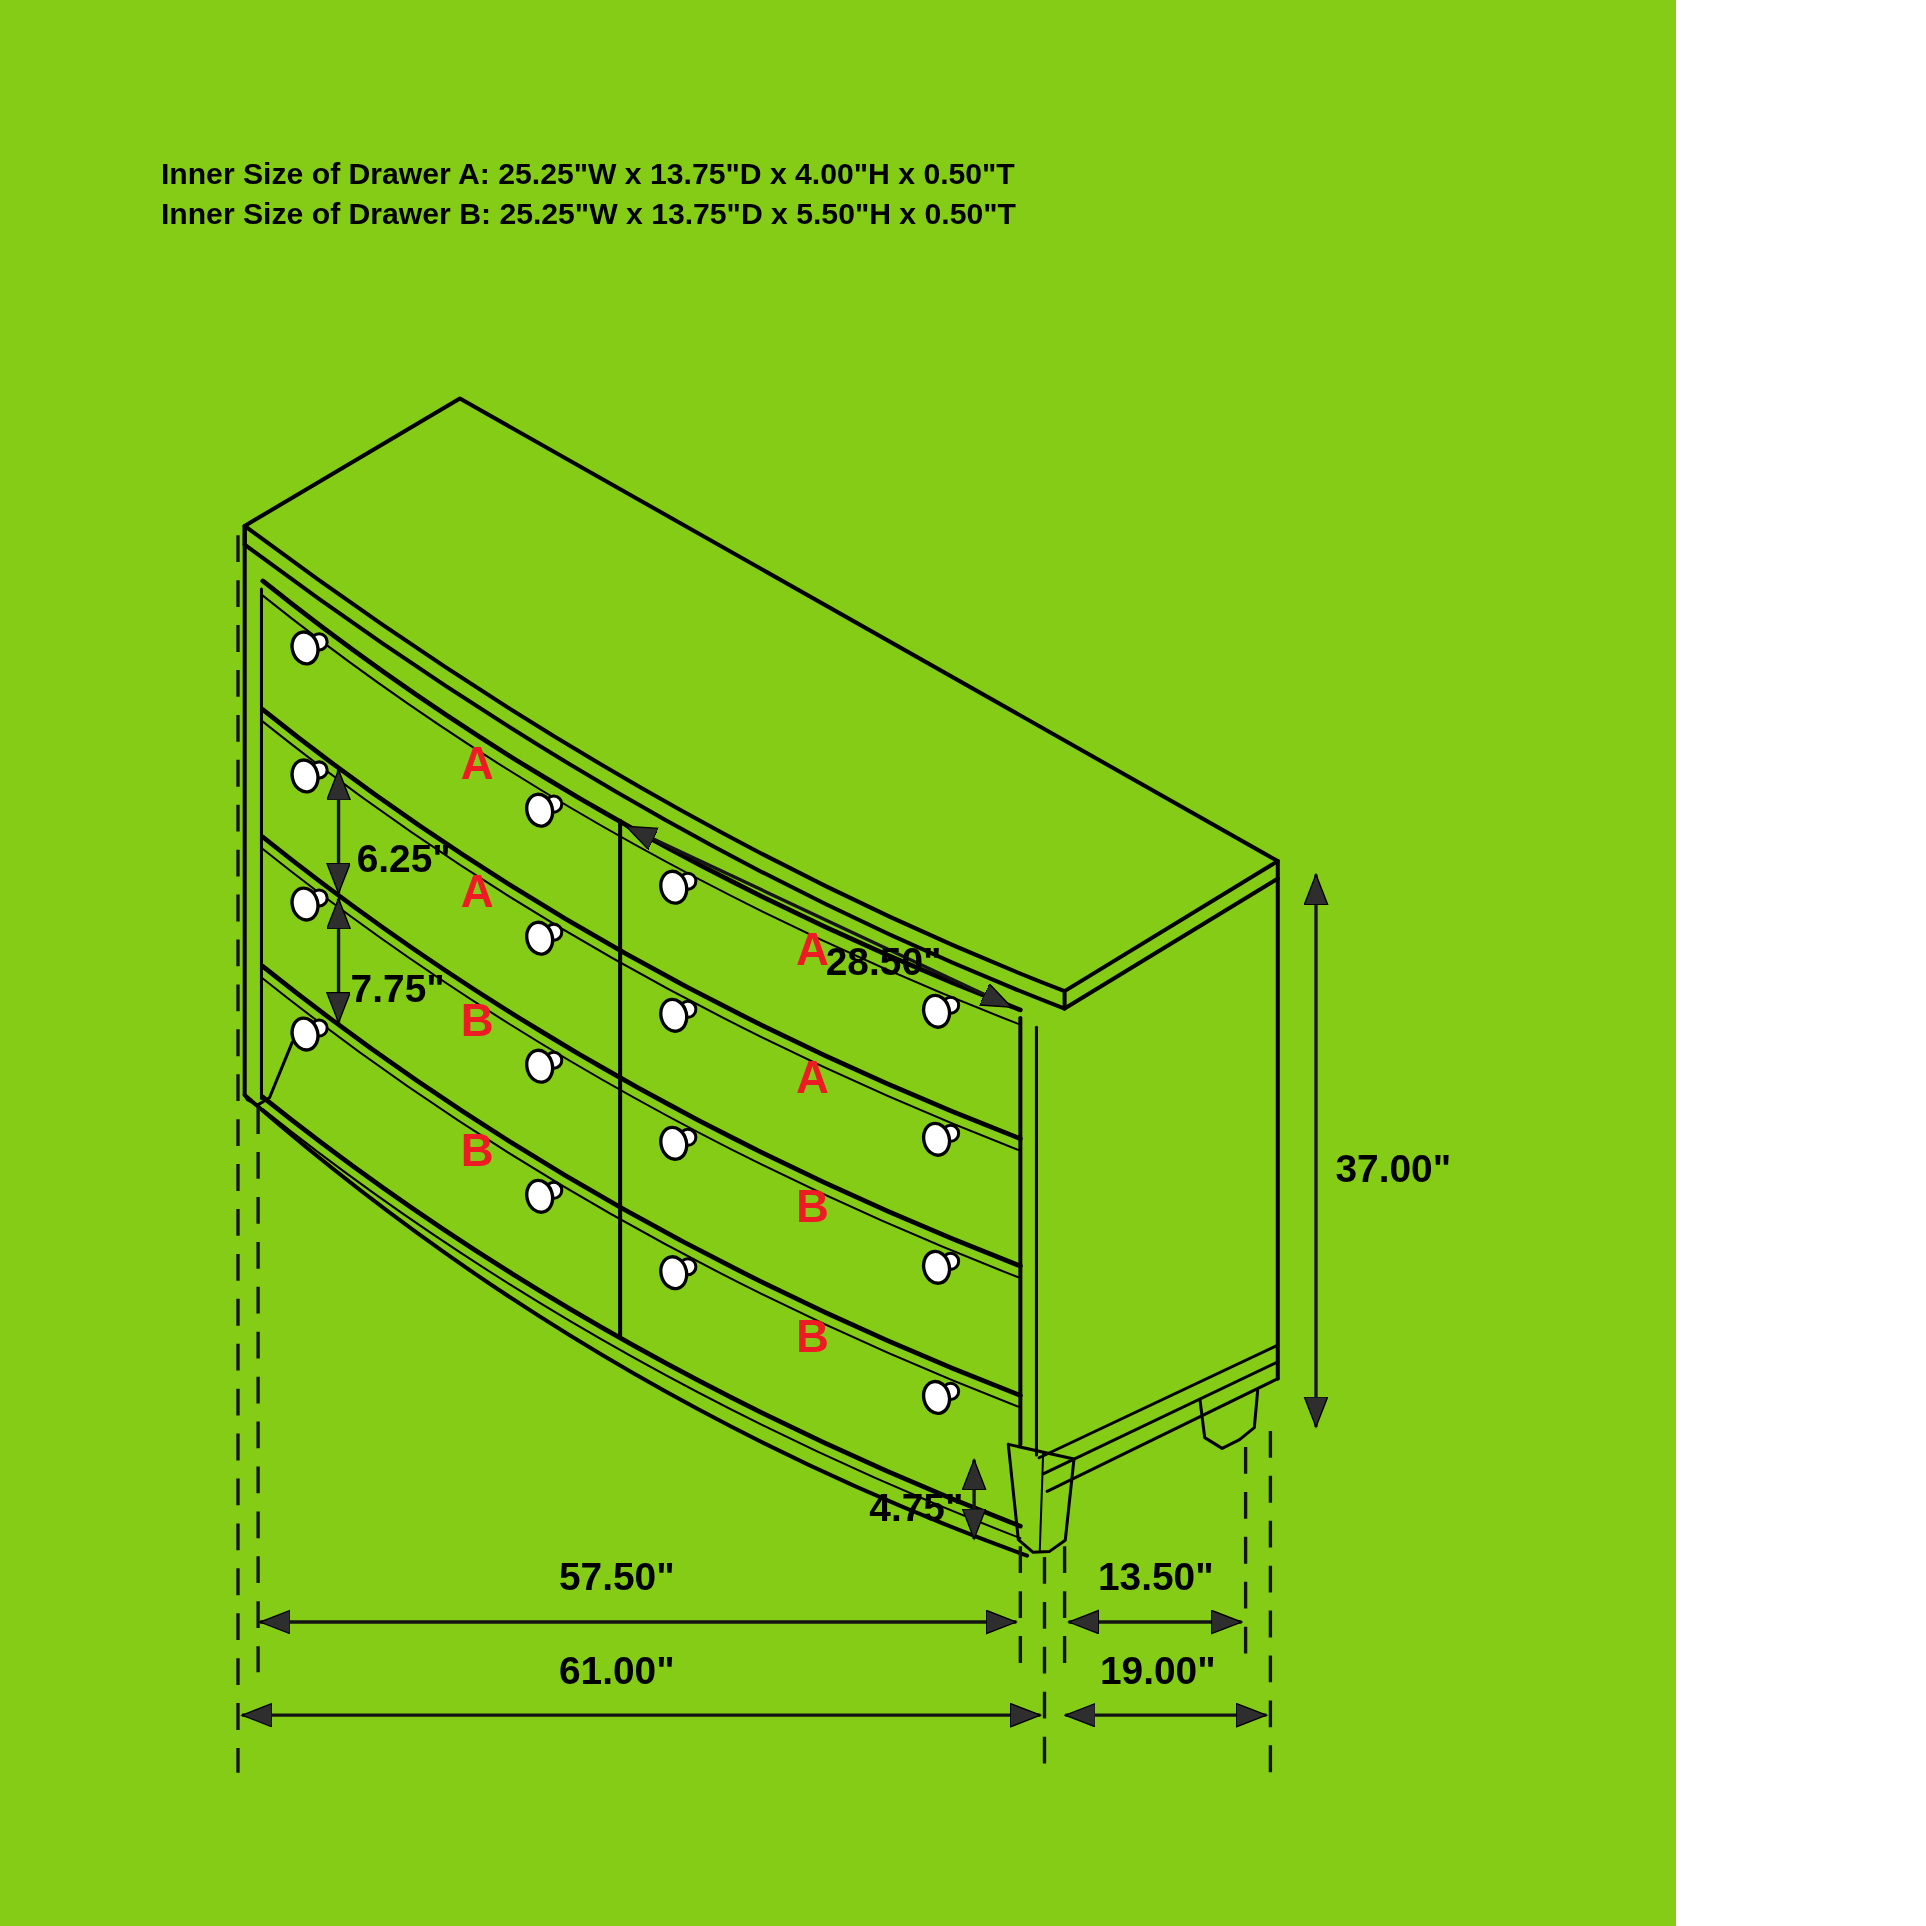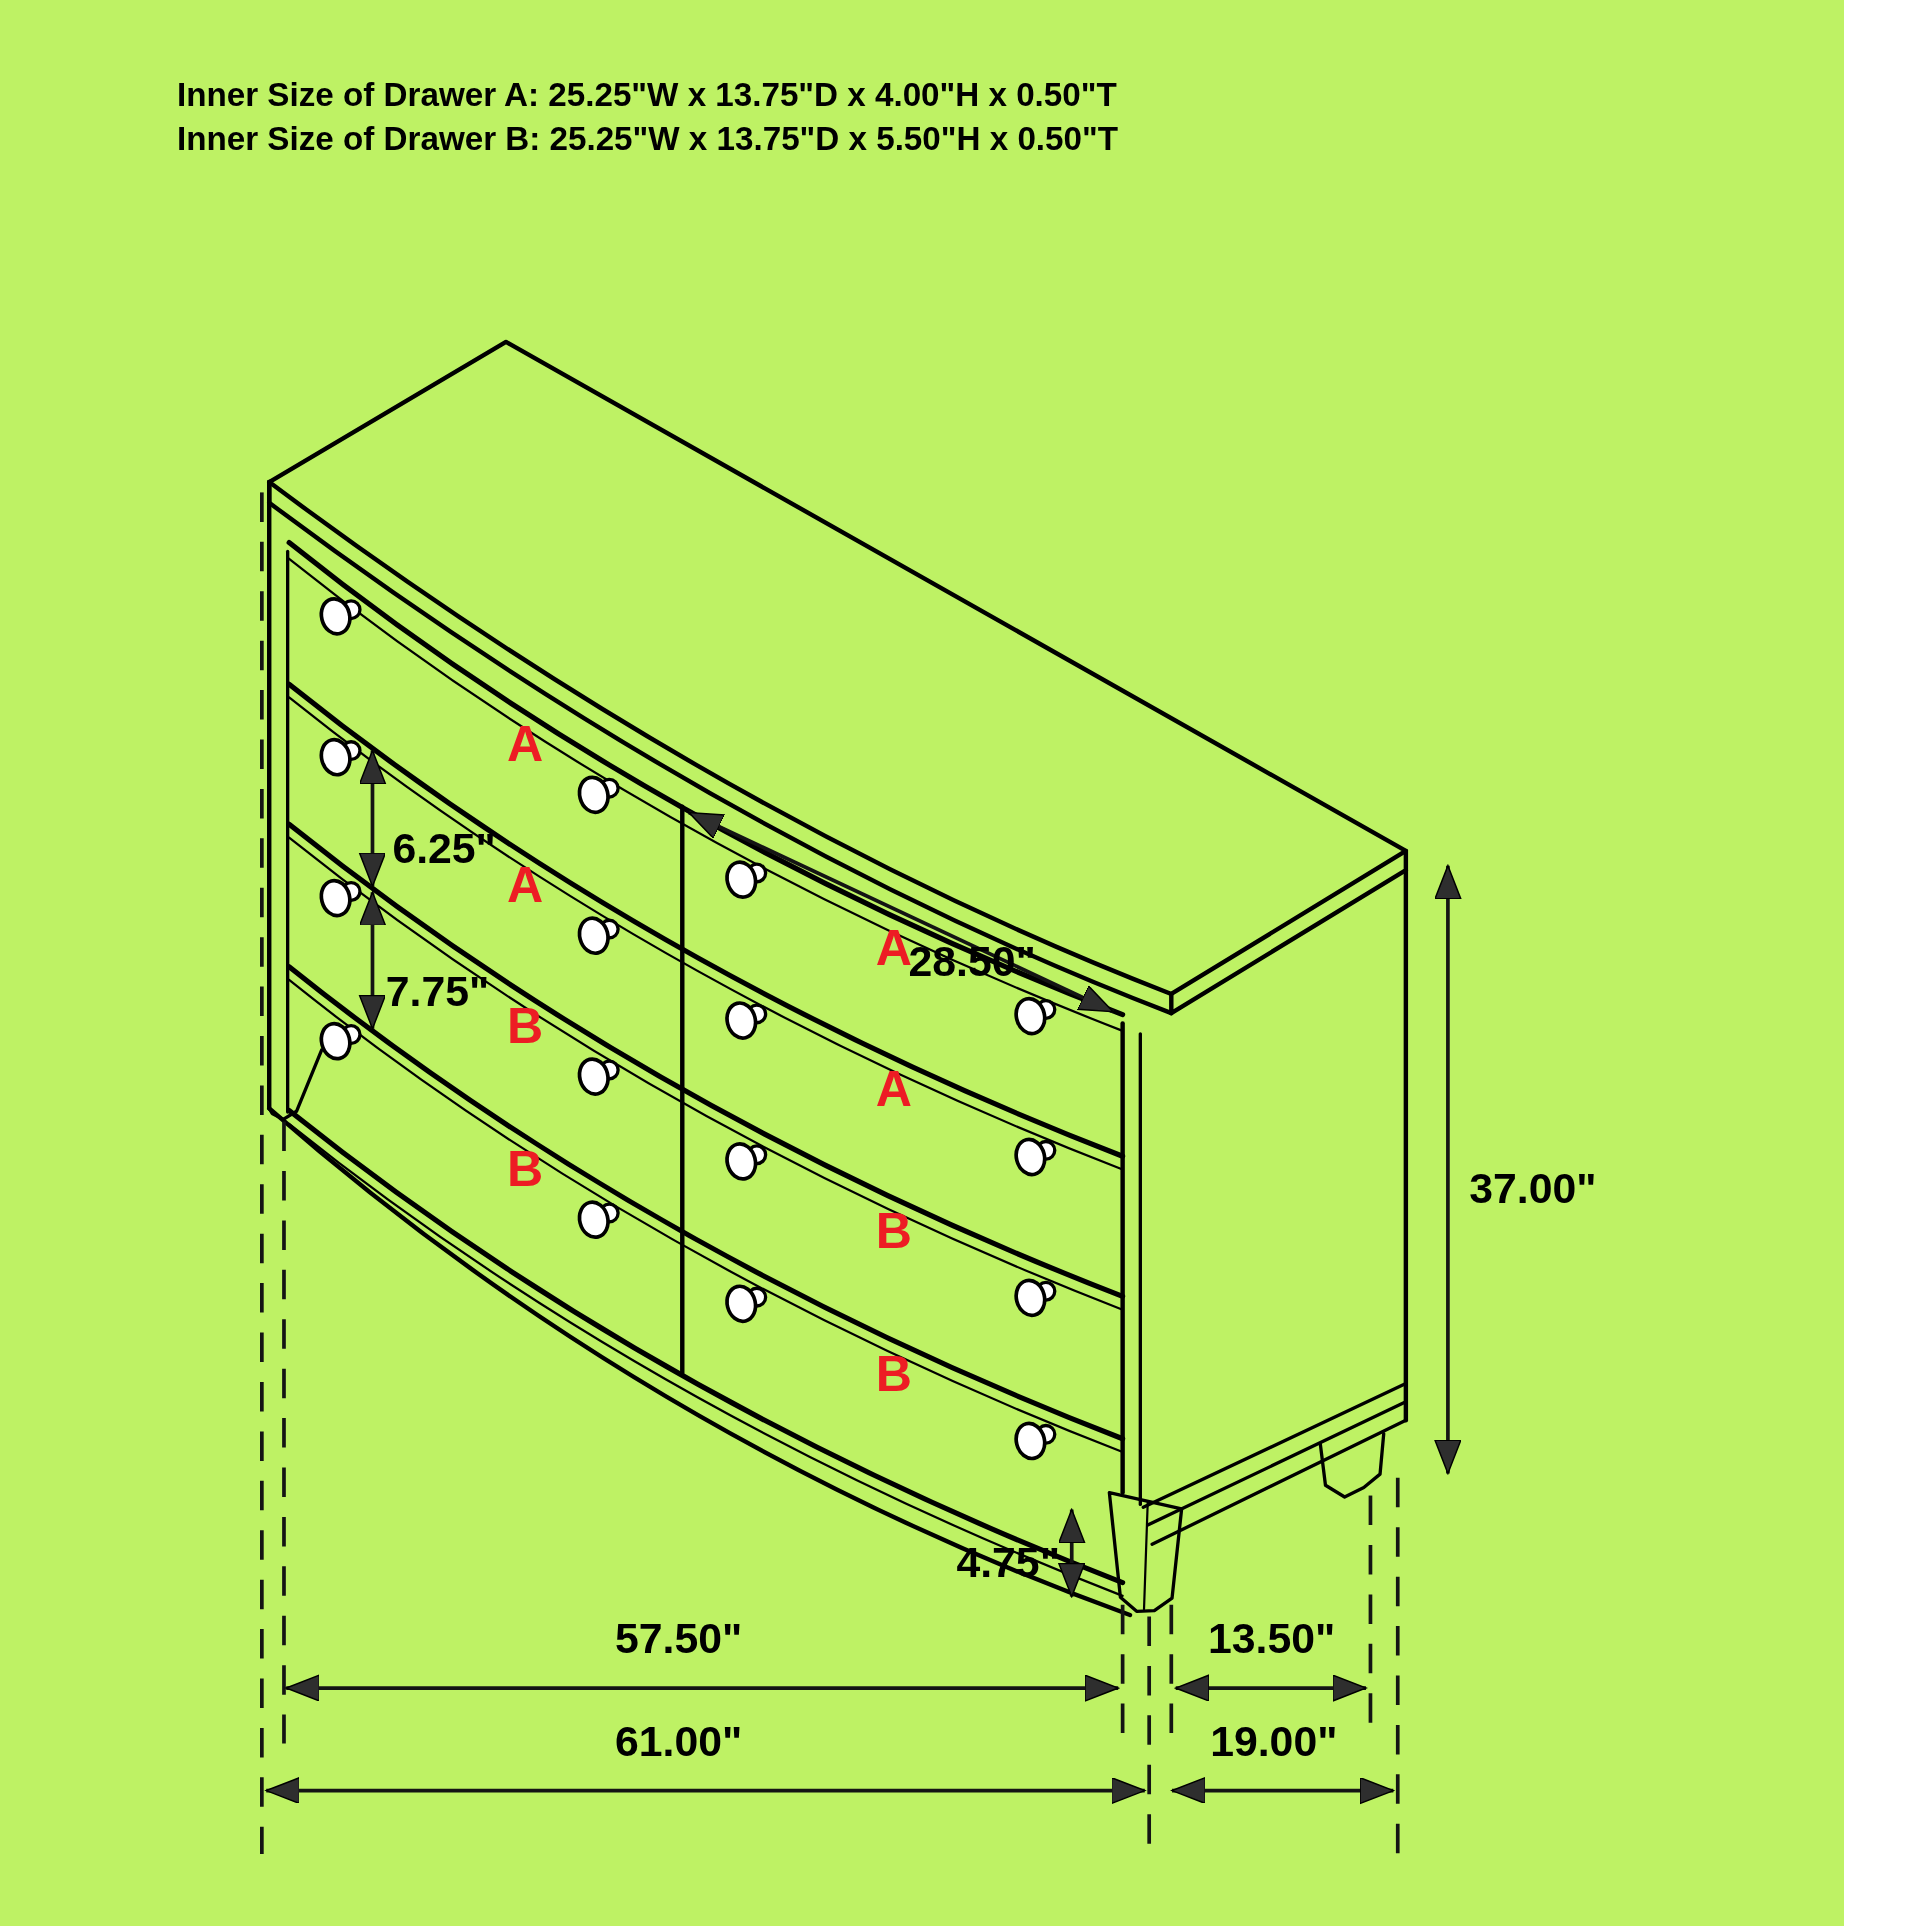--- a/index.html
+++ b/index.html
@@ -1,16 +1,16 @@
 <!DOCTYPE html>
 <html style="font-size:12.3px"><head>
 <meta charset="utf-8">
 <style>
   html,body{margin:0;padding:0;background:#ffffff;}
-  .stage{position:relative;width:1844px;height:1926px;background:#bef264;overflow:hidden;}
+  .stage{position:relative;width:1676px;height:1926px;background:#84cc16;overflow:hidden;}
   .stage svg{position:absolute;left:0;top:0;width:100%;height:100%;}
   text{font-family:"Liberation Sans","DejaVu Sans",sans-serif;font-weight:bold;}
   .title-text{font-size:45px;fill:#000000;}
   .dim-text{font-size:58px;fill:#000000;}
   .letter-text{font-size:68px;text-anchor:middle;}
   .outline{stroke:#000000;fill:none;stroke-width:6;stroke-linecap:round;stroke-linejoin:round;}
   .thin{stroke:#000000;fill:none;stroke-width:3;stroke-linecap:round;}
   .mid{stroke:#000000;fill:none;stroke-width:4.5;stroke-linecap:round;stroke-linejoin:round;}
   .divider{stroke:#000000;fill:none;stroke-width:7;stroke-linecap:round;}
   .dimline{stroke:#141414;fill:none;stroke-width:5;}

